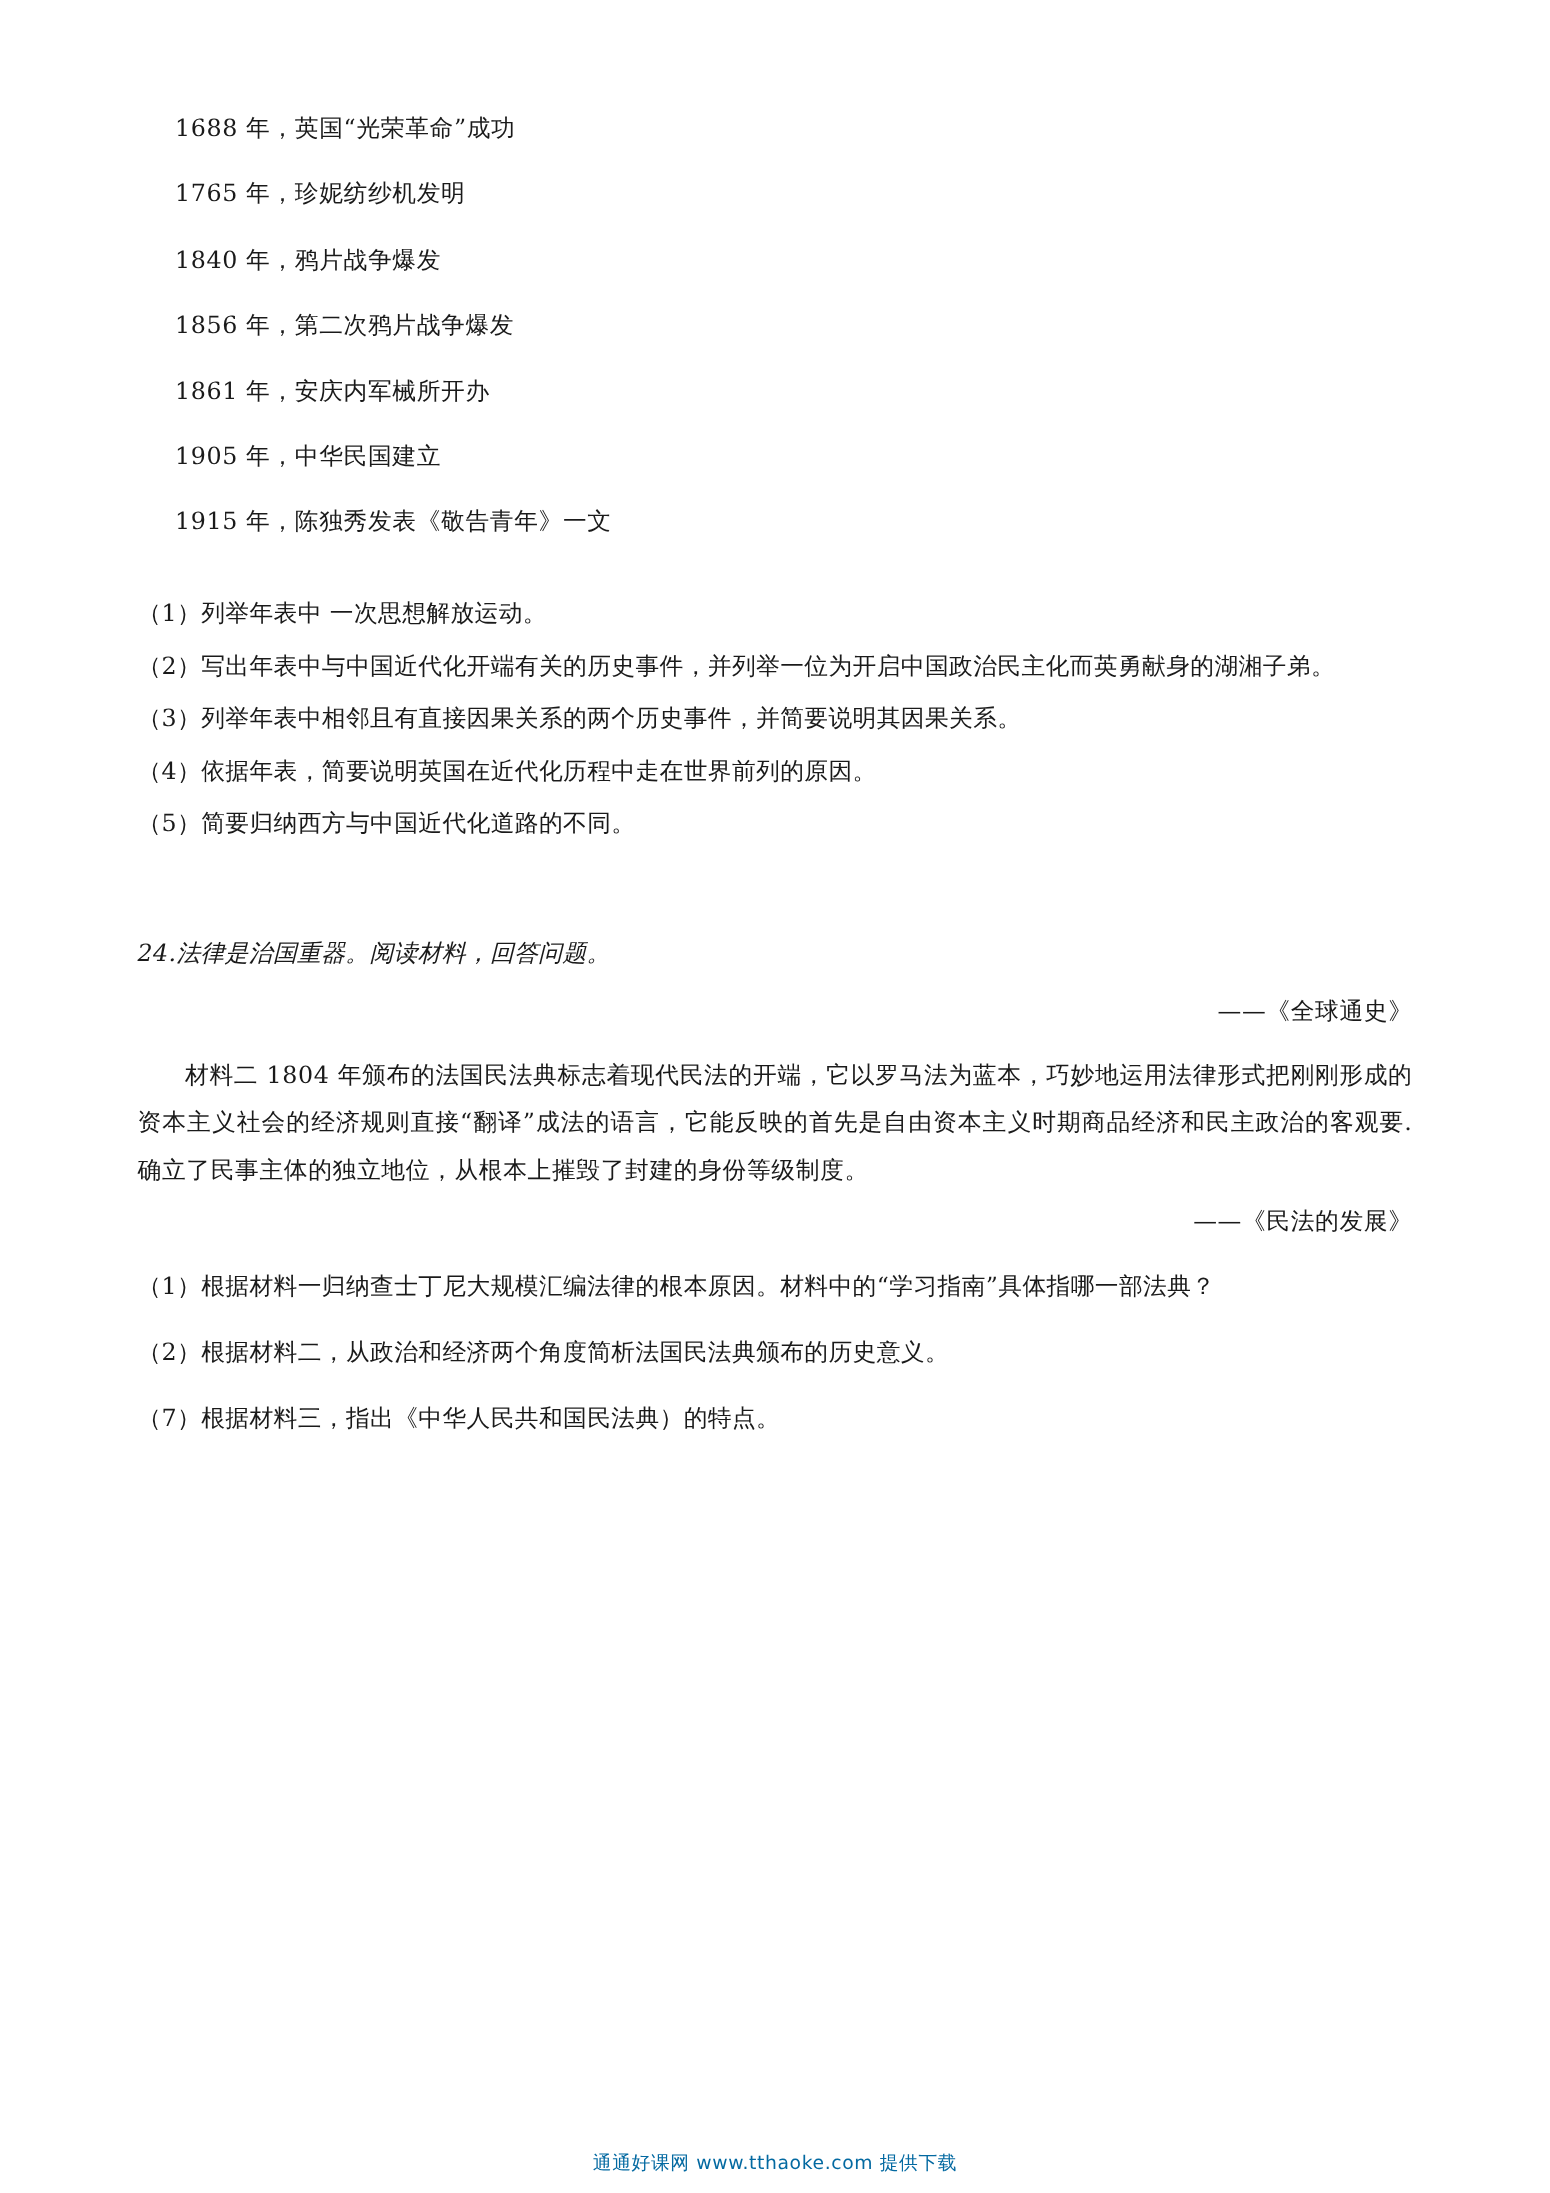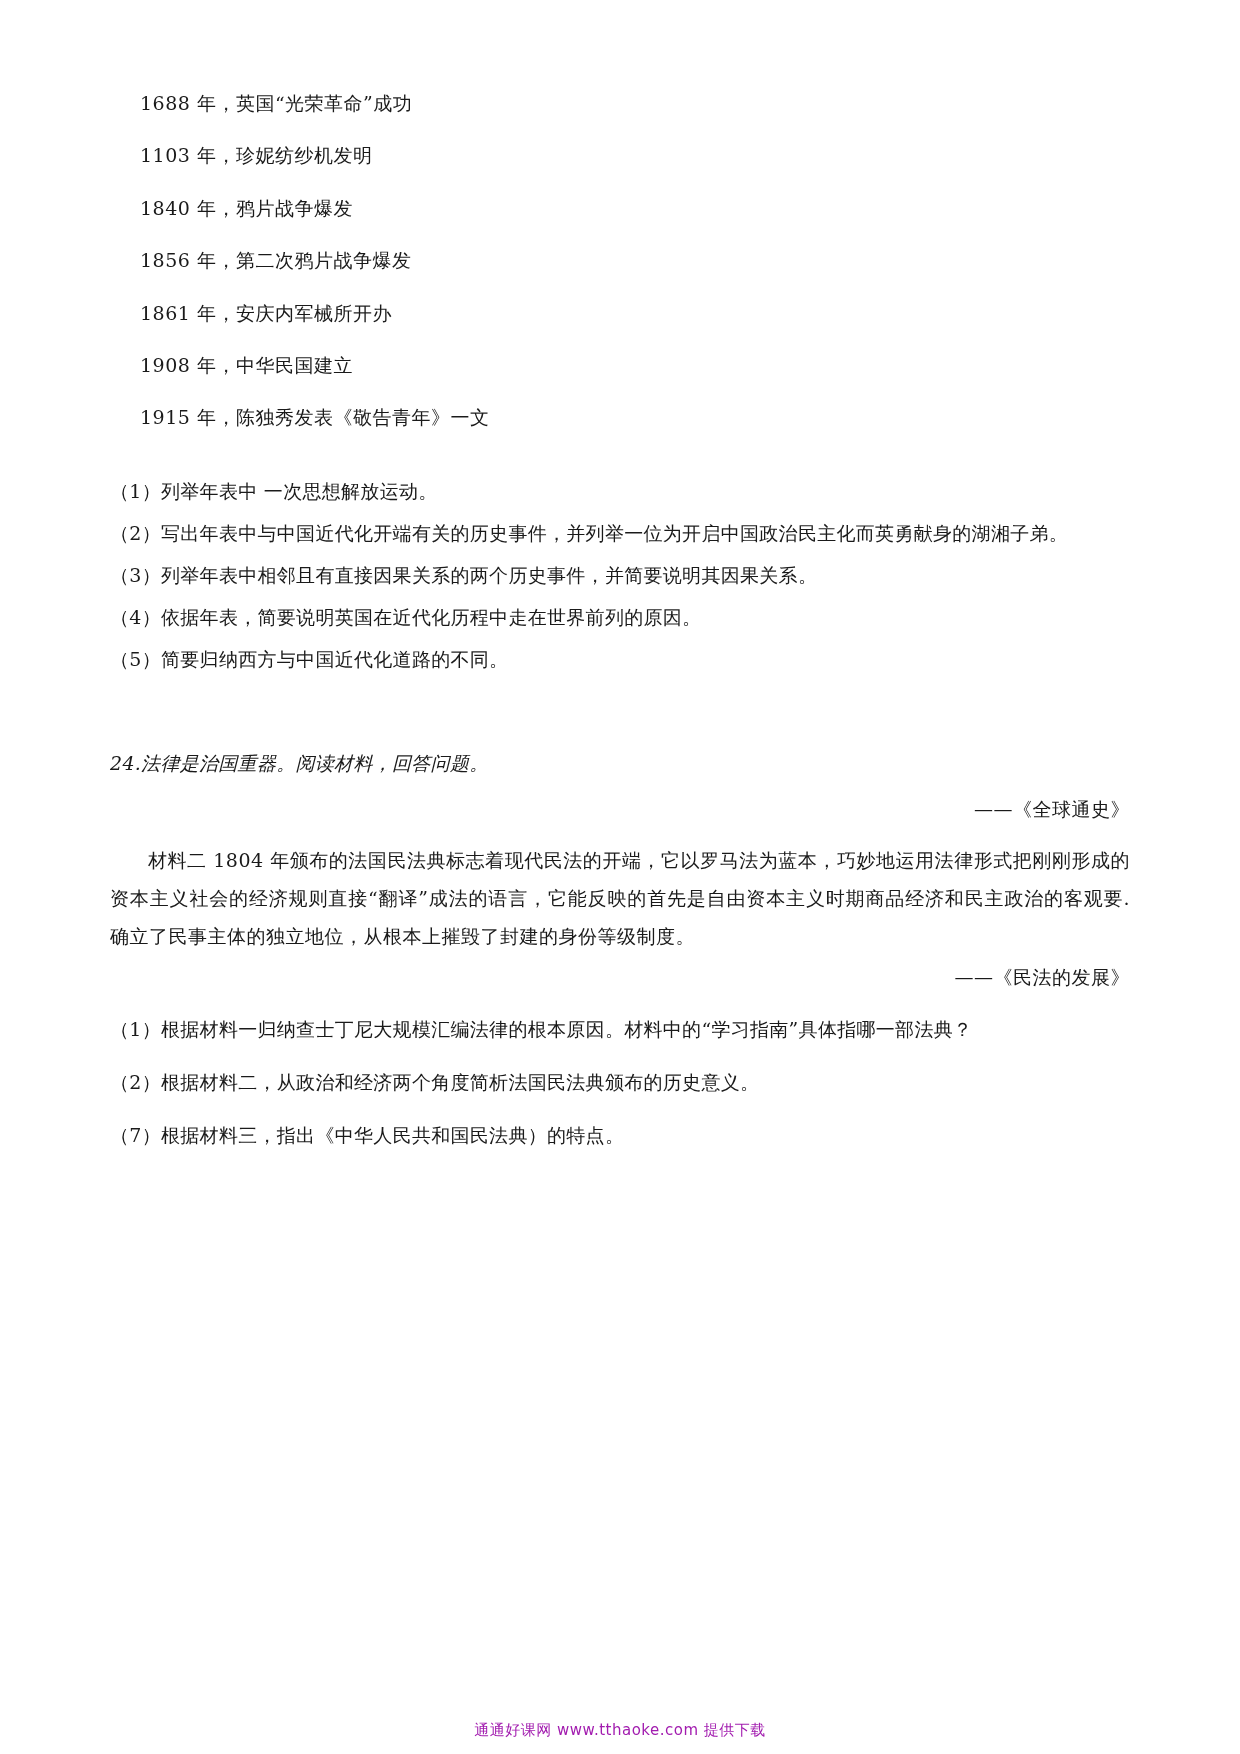--- a/index.html
+++ b/index.html
@@ -64,44 +64,44 @@
     margin: 4px 0 14px 0;
     letter-spacing: 0.5px;
   }
   .footer {
     position: absolute;
     left: 0;
     right: 0;
     bottom: 14px;
     text-align: center;
     font-size: 15px;
-    color: #a21caf;
+    color: #0369a1;
     font-family: "DejaVu Sans", sans-serif;
     letter-spacing: 0.5px;
   }
   .sub-q {
     font-size: 19px;
     line-height: 2.0;
     margin: 15px 0;
     text-align: justify;
     letter-spacing: 0.3px;
   }
 </style>
 </head>
 <body>
 
 <div class="page">
 
   <div class="timeline">
     <div class="tl-item">1688 年，英国“光荣革命”成功</div>
-    <div class="tl-item">1103 年，珍妮纺纱机发明</div>
+    <div class="tl-item">1765 年，珍妮纺纱机发明</div>
     <div class="tl-item">1840 年，鸦片战争爆发</div>
     <div class="tl-item">1856 年，第二次鸦片战争爆发</div>
     <div class="tl-item">1861 年，安庆内军械所开办</div>
-    <div class="tl-item">1908 年，中华民国建立</div>
+    <div class="tl-item">1905 年，中华民国建立</div>
     <div class="tl-item">1915 年，陈独秀发表《敬告青年》一文</div>
   </div>
 
   <div class="gap-sm"></div>
 
   <div>
     <div class="q-line">（1）列举年表中  一次思想解放运动。</div>
     <div class="q-line">（2）写出年表中与中国近代化开端有关的历史事件，并列举一位为开启中国政治民主化而英勇献身的湖湘子弟。</div>
     <div class="q-line">（3）列举年表中相邻且有直接因果关系的两个历史事件，并简要说明其因果关系。</div>
     <div class="q-line">（4）依据年表，简要说明英国在近代化历程中走在世界前列的原因。</div>

